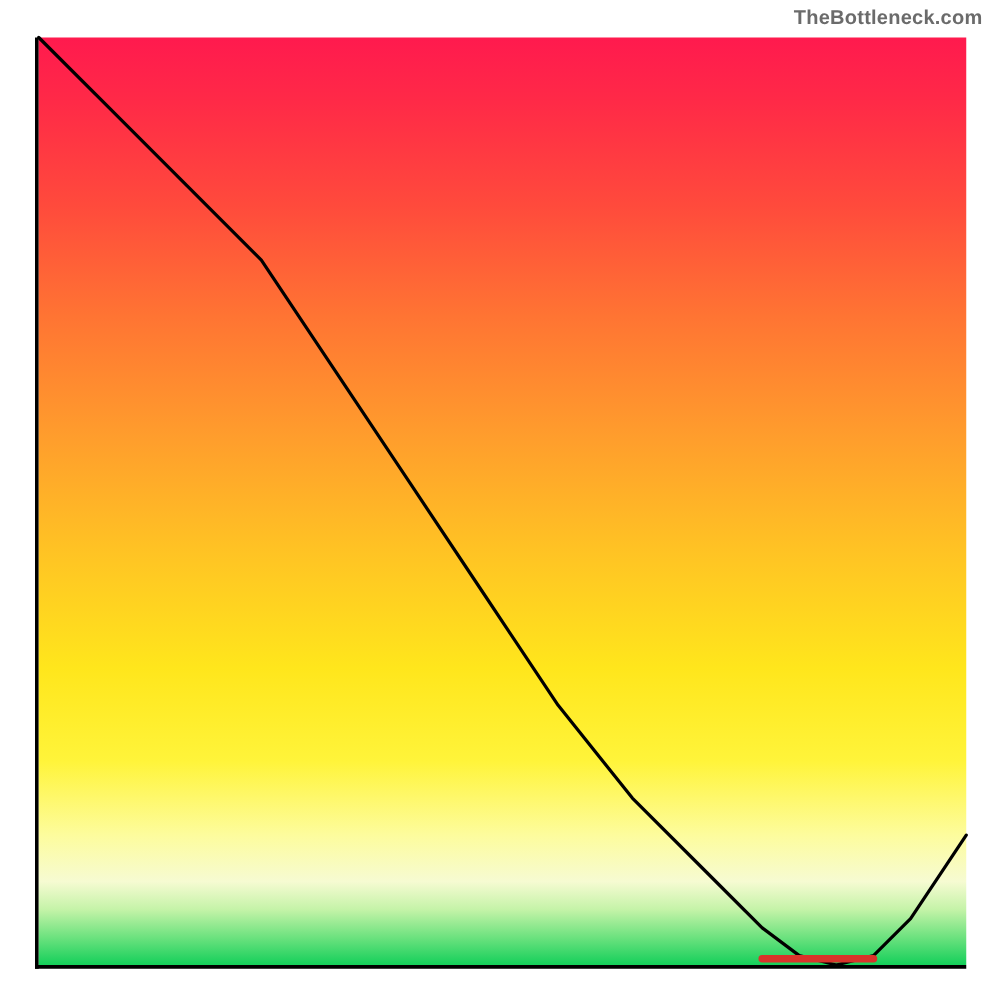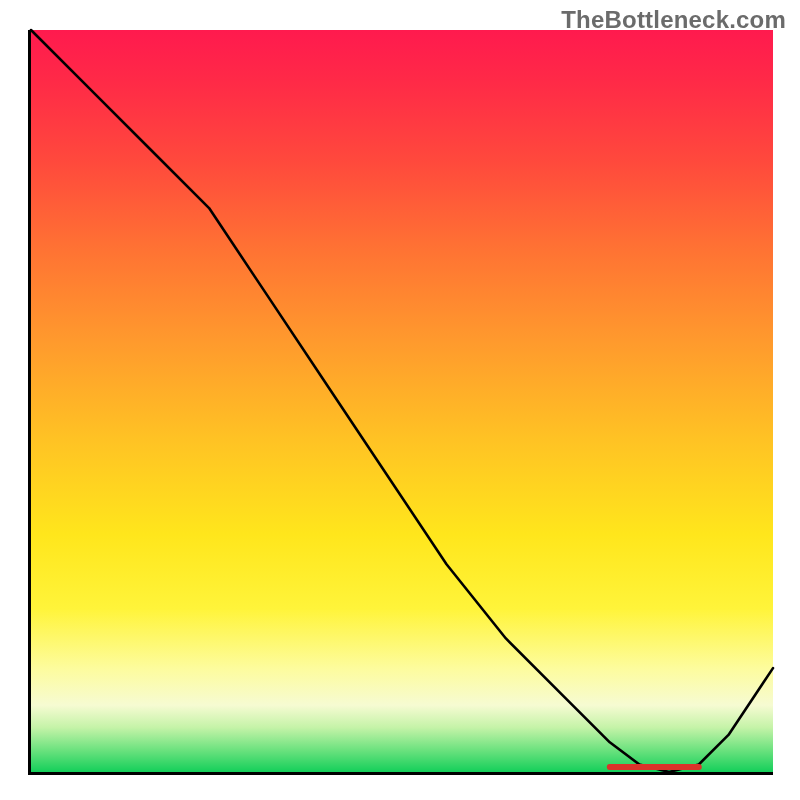--- a/index.html
+++ b/index.html
@@ -13,21 +13,21 @@
   }
   .container {
     position: relative;
     width: 800px;
     height: 800px;
   }
   .watermark {
     position: absolute;
     top: 6px;
     right: 14px;
-    font-size: 24px;
+    font-size: 16px;
     font-weight: 600;
     color: #6b6b6b;
     letter-spacing: 0.2px;
   }
   .plot-area {
     position: absolute;
     left: 28px;
     top: 30px;
     width: 745px;
     height: 745px;

